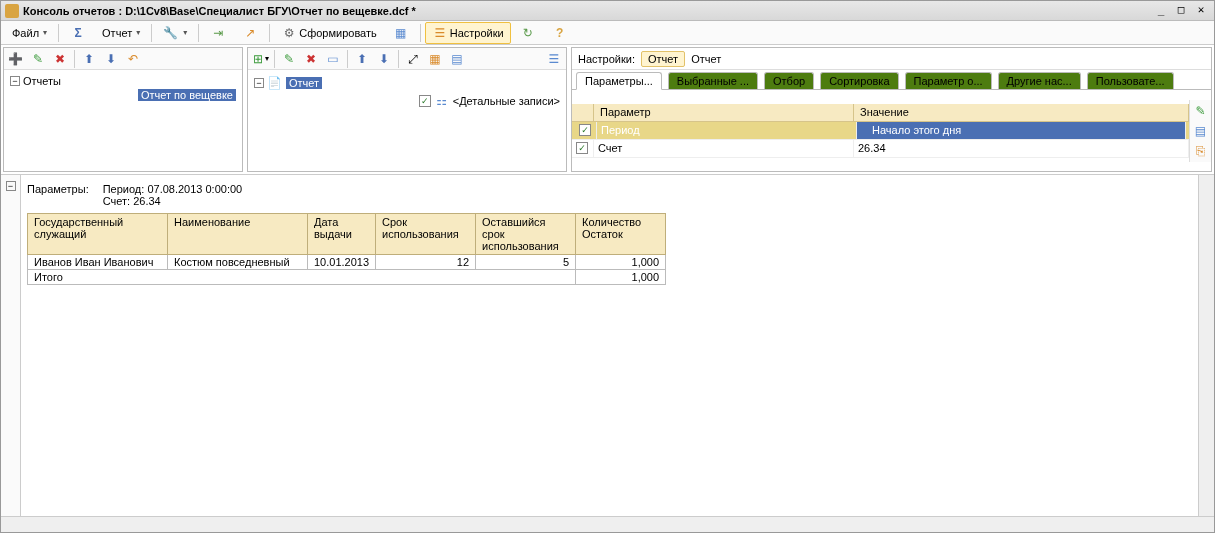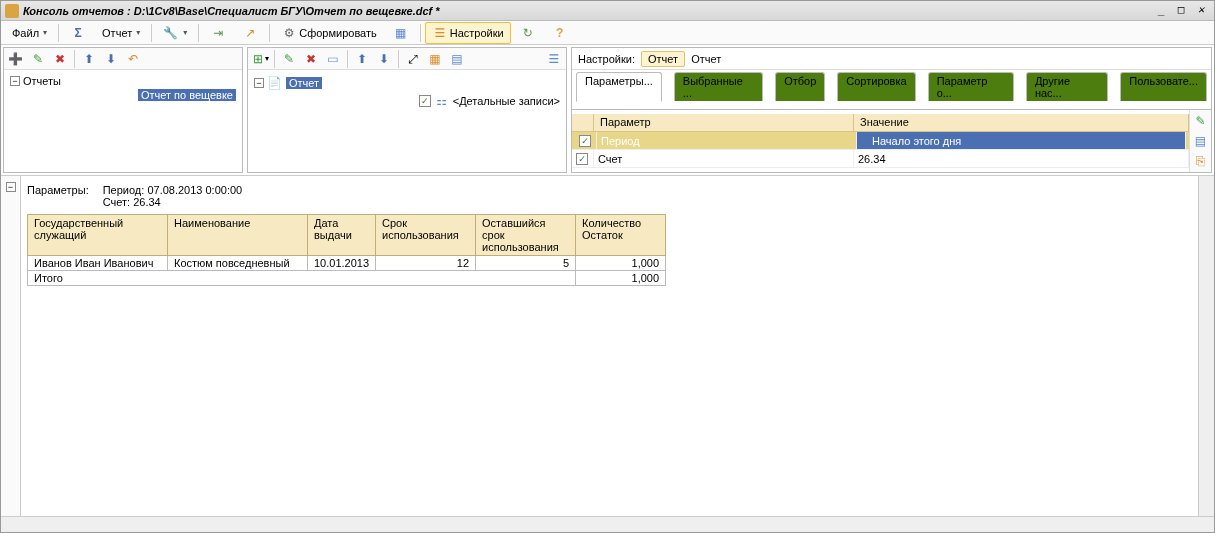--- a/index.html
+++ b/index.html
@@ -1,18 +1,18 @@
 <!DOCTYPE html>
 <html><head>
 <meta charset="utf-8">
 <style>
   * { box-sizing: border-box; margin: 0; padding: 0; }
   body { font-family: Arial, sans-serif; font-size: 11px; background: #fff; color: #000; }
   .window { width: 1215px; height: 533px; border: 1px solid #999; background: #fff; display: flex; flex-direction: column; }
-  .titlebar { height: 20px; background: linear-gradient(#e8e8e8,#d8d8d8); border-bottom: 1px solid #bbb; display: flex; align-items: center; padding: 0 4px; font-style: italic; }
+  .titlebar { height: 20px; background: linear-gradient(#e8e8e8,#d8d8d8); border-bottom: 1px solid #bbb; display: flex; align-items: center; padding: 0 4px; }
   .titlebar .icon { width: 14px; height: 14px; margin-right: 4px; background: #d9a441; border-radius: 2px; }
   .titlebar .title { flex: 1; font-weight: bold; }
   .winbtns { display: flex; gap: 2px; }
   .winbtn { width: 18px; height: 14px; text-align: center; line-height: 12px; font-family: monospace; cursor: default; }
   .menubar { height: 24px; border-bottom: 1px solid #ccc; display: flex; align-items: center; padding: 0 4px; gap: 2px; background: #fafafa; }
   .mbtn { padding: 2px 6px; display: flex; align-items: center; gap: 2px; border: 1px solid transparent; border-radius: 2px; }
   .mbtn .dd { font-size: 8px; color: #555; margin-left: 2px; }
   .sep { width: 1px; height: 18px; background: #ccc; margin: 0 2px; }
   .i { width: 16px; height: 16px; display: inline-flex; align-items: center; justify-content: center; font-size: 12px; }
   .mid { flex: 0 0 130px; display: flex; border-bottom: 1px solid #ccc; }
@@ -23,21 +23,21 @@
   .ptoolbar { height: 22px; border-bottom: 1px solid #ddd; display: flex; align-items: center; padding: 0 2px; gap: 2px; background: #fafafa; }
   .ibtn { width: 20px; height: 18px; display: flex; align-items: center; justify-content: center; border: 1px solid transparent; border-radius: 2px; }
   .tree { padding: 4px 6px; overflow: auto; flex: 1; }
   .tnode { display: flex; align-items: center; gap: 3px; padding: 1px 0; }
   .tnode .tog { width: 10px; height: 10px; border: 1px solid #888; text-align: center; line-height: 8px; font-size: 9px; }
   .sel { background: #4a6fb3; color: #fff; padding: 0 3px; }
   .indent { margin-left: 16px; justify-content: flex-end; }
   .right-top { display: flex; align-items: center; height: 22px; padding: 0 6px; gap: 6px; border-bottom: 1px solid #ddd; }
   .chipbox { border: 1px solid #e2c26a; background: #fff; padding: 1px 6px; border-radius: 2px; }
   .chipbox.active { background: #fff4d0; }
-  .tabs { display: flex; gap: 12px; padding: 2px 4px 8px 4px; border-bottom: 1px solid #bbb; }
+  .tabs { display: flex; gap: 6px; padding: 2px 4px 0 4px; border-bottom: 1px solid #bbb; }
   .tab { border: 1px solid #bbb; border-bottom: none; border-radius: 3px 3px 0 0; padding: 2px 8px; background: #4d7c0f; }
   .tab.active { background: #fff; border-bottom: 1px solid #fff; margin-bottom: -1px; }
   .paramtable { flex: 1; display: flex; align-items: center; }
   .ptwrap { flex: 1; }
   .pthdr { display: flex; background: #f7eac2; border-bottom: 1px solid #d6c48a; height: 18px; }
   .pthdr div { padding: 2px 6px; border-right: 1px solid #d6c48a; }
   .ptrow { display: flex; height: 18px; align-items: stretch; border-bottom: 1px solid #eee; }
   .ptrow.sel { background: #e8d788; }
   .ptrow.sel .ptval { background: #4a6fb3; color: #fff; padding-left: 15px; }
   .ptcell { padding: 1px 4px; border-right: 1px solid #eee; display: flex; align-items: center; gap: 3px; }

